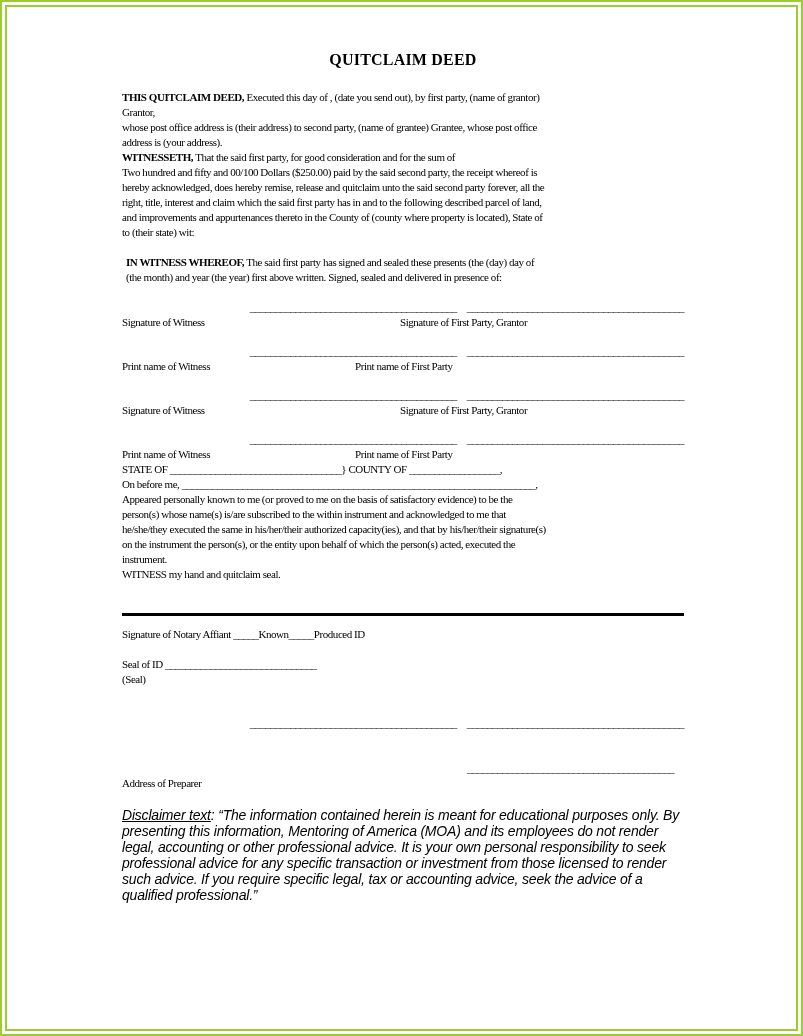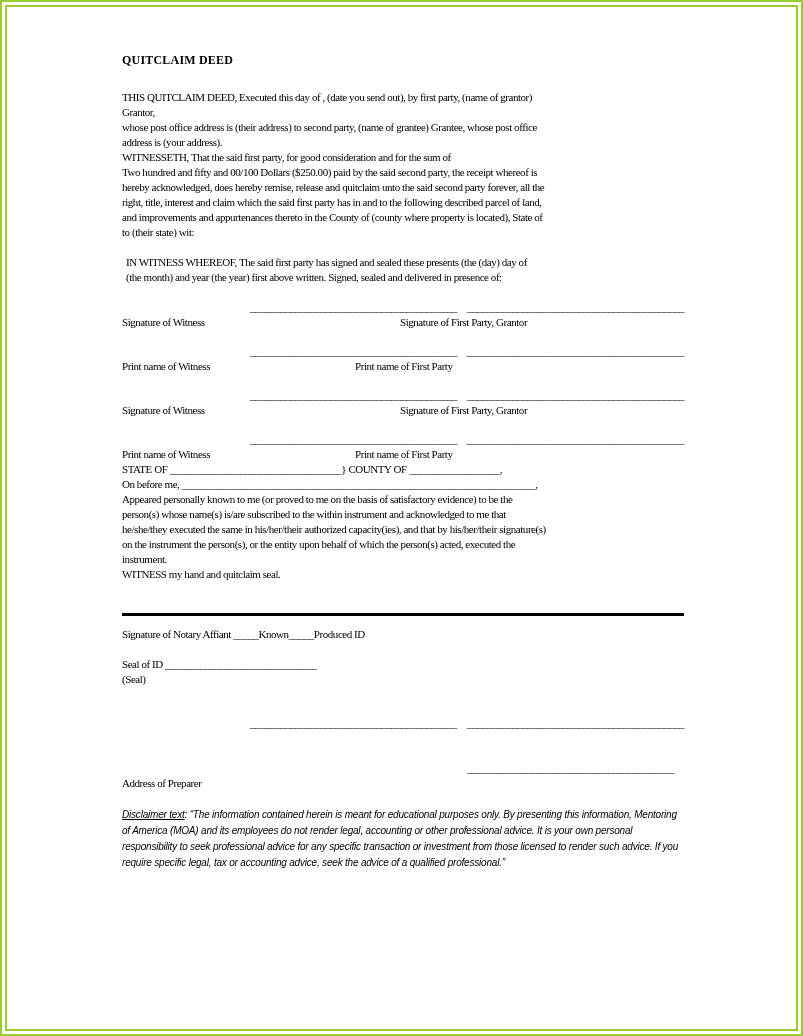--- a/index.html
+++ b/index.html
@@ -23,28 +23,28 @@
     background: var(--page-bg, #ffffff);
     color: var(--text-color, #000000);
     padding: 42px 112px 16px 115px;
     font-size: 11px;
     line-height: 15px;
     letter-spacing: -0.45px;
     overflow: hidden;
   }
   .title {
     margin: 0 0 19px 0;
-    font-size: 12px;
+    font-size: 16px;
     line-height: 22px;
     font-weight: bold;
-    text-align: left;
+    text-align: center;
     letter-spacing: 0.2px;
   }
   .para { margin: 0; white-space: pre-line; }
-  .lead { font-weight: normal; }
+  .lead { font-weight: bold; }
   .inwitness { margin: 15px 0 15px 4px; }
   .gap15 { margin-top: 15px; }
 
   .sig-group { margin: 0 0 14px 0; }
   .sig-group.last { margin-bottom: 0; }
   .sig-lines { white-space: nowrap; text-align: right; }
   .line-left { margin-right: 10px; }
   .sig-labels { display: flex; align-items: center; }
   .sig-labels .lab-left { flex: 0 0 auto; }
   .sig-labels.wide .lab-left { width: 278px; }
@@ -52,21 +52,21 @@
 
   .rule { height: 3px; background: #000000; margin: 31px 0 11px 0; }
 
   .preparer-gap { margin-top: 29px; margin-bottom: 0; }
   .address-gap  { margin-top: 30px; margin-bottom: 0; }
 
   .disclaimer {
     margin: 16px 0 0 0;
     font-family: "Liberation Sans", sans-serif;
     font-style: italic;
-    font-size: 10px;
+    font-size: 14px;
     line-height: 16px;
     letter-spacing: -0.2px;
   }
   .disc-lead { text-decoration: underline; }
 </style>
 </head>
 <body>
 
 <div class="frame">
   <div class="frame-inner">

